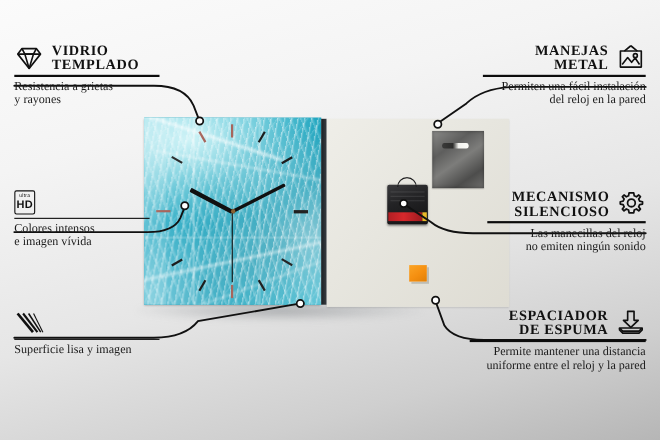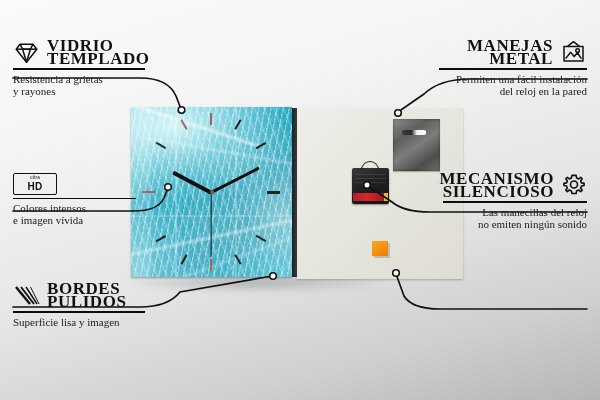--- a/index.html
+++ b/index.html
@@ -101,39 +101,39 @@
   .foam {
     position: absolute; left: 75px; top: 133px; width: 16px; height: 15px;
     background: linear-gradient(145deg, #fba425 0%, #f58f10 55%, #e07f07 100%);
     box-shadow: 2px 2px 0 rgba(160,160,152,.55);
   }
 
   
   .callout { position: absolute; }
   .co-head { display: flex; align-items: center; gap: 7px; }
   .co-title {
-    font-size: 17px; letter-spacing: .55px; color: #111;
+    font-size: 13px; letter-spacing: .55px; color: #111;
     line-height: 12.6px; font-weight: 700; white-space: pre-line;
     font-variant: small-caps; text-transform: uppercase;
   }
   .co-rule { height: 1.4px; background: #0c0c0c; margin-top: 3px; }
   .co-sub {
     font-size: 11px; color: #1b1b1b; line-height: 12px; margin-top: 3px;
     white-space: pre-line;
   }
   .left .co-head { flex-direction: row; }
   .right .co-head { flex-direction: row; justify-content: flex-end; }
   .right .co-title { text-align: right; }
   .right .co-sub { text-align: right; }
 
   .ico { flex: 0 0 auto; display: block; }
 
   
   .hd-badge {
-    width: 44px; height: 22px; border: 1.5px solid #111; border-radius: 2px;
+    width: 19px; height: 22px; border: 1.5px solid #111; border-radius: 2px;
     display: flex; flex-direction: column; align-items: center; justify-content: center;
     font-family: "Liberation Sans", sans-serif; line-height: 1;
   }
   .hd-badge .u { font-size: 4.6px; letter-spacing: .2px; color: #111; margin-bottom: .5px; }
   .hd-badge .h { font-size: 10px; font-weight: 700; color: #111; letter-spacing: .2px; }
 
   
   #links { position: absolute; inset: 0; }
 </style>
 </head>
@@ -260,22 +260,20 @@
   <div class="callout left" style="left:13px; top:283px; width:132px;">
     <div class="co-head">
       <svg class="ico" width="27" height="22" viewBox="0 0 27 22">
         <g stroke="#111" stroke-linecap="butt" fill="none">
           <path d="M3,2 L17,19" stroke-width="2.4"></path>
           <path d="M8,2 L21,19" stroke-width="1.9"></path>
           <path d="M13,2 L24,19" stroke-width="1.4"></path>
           <path d="M17.5,2 L26,19" stroke-width="1"></path>
         </g>
       </svg>
-      <div class="co-title">BORDES
-PULIDOS</div>
     </div>
     <div class="co-rule" style="width:132px;"></div>
     <div class="co-sub">Superficie lisa y imagen</div>
   </div>
 
   <div class="callout right" style="left:443px; top:173px; width:144px;">
     <div class="co-head">
       <div class="co-title">MECANISMO
 SILENCIOSO</div>
       <svg class="ico" width="26" height="25" viewBox="0 0 26 25">
@@ -306,14 +304,30 @@
           <path d="M5.6,18.6 L10.6,12.3 L14.2,16.6 L17.4,12.8 L21.4,18.6"></path>
           <circle cx="17.6" cy="10.6" r="1.8"></circle>
         </g>
       </svg>
     </div>
     <div class="co-rule" style="width:148px;"></div>
     <div class="co-sub">Permiten una fácil instalación
 del reloj en la pared</div>
   </div>
 
+  <div class="callout right" style="left:427px; top:281px; width:160px;">
+    <div class="co-head">
+      <div class="co-title">ESPACIADOR
+DE ESPUMA</div>
+      <svg class="ico" width="27" height="25" viewBox="0 0 27 25">
+        <g fill="none" stroke="#111" stroke-width="1.5" stroke-linejoin="round">
+          <path d="M10.6,2 L16.4,2 L16.4,10.2 L20.2,10.2 L13.5,16.6 L6.8,10.2 L10.6,10.2 Z"></path>
+          <path d="M13.5,17.2 L3.2,17.2 L6.1,20.0 L13.5,20.0 L20.9,20.0 L23.8,17.2 L13.5,17.2"></path>
+          <path d="M3.2,17.2 L3.2,19.0 L6.1,21.8 L13.5,21.8 L20.9,21.8 L23.8,19.0 L23.8,17.2"></path>
+        </g>
+      </svg>
+    </div>
+    <div class="co-rule" style="width:160px;"></div>
+    <div class="co-sub">Permite mantener una distancia
+uniforme entre el reloj y la pared</div>
+  </div>
 
 </div>
 
 </body></html>

